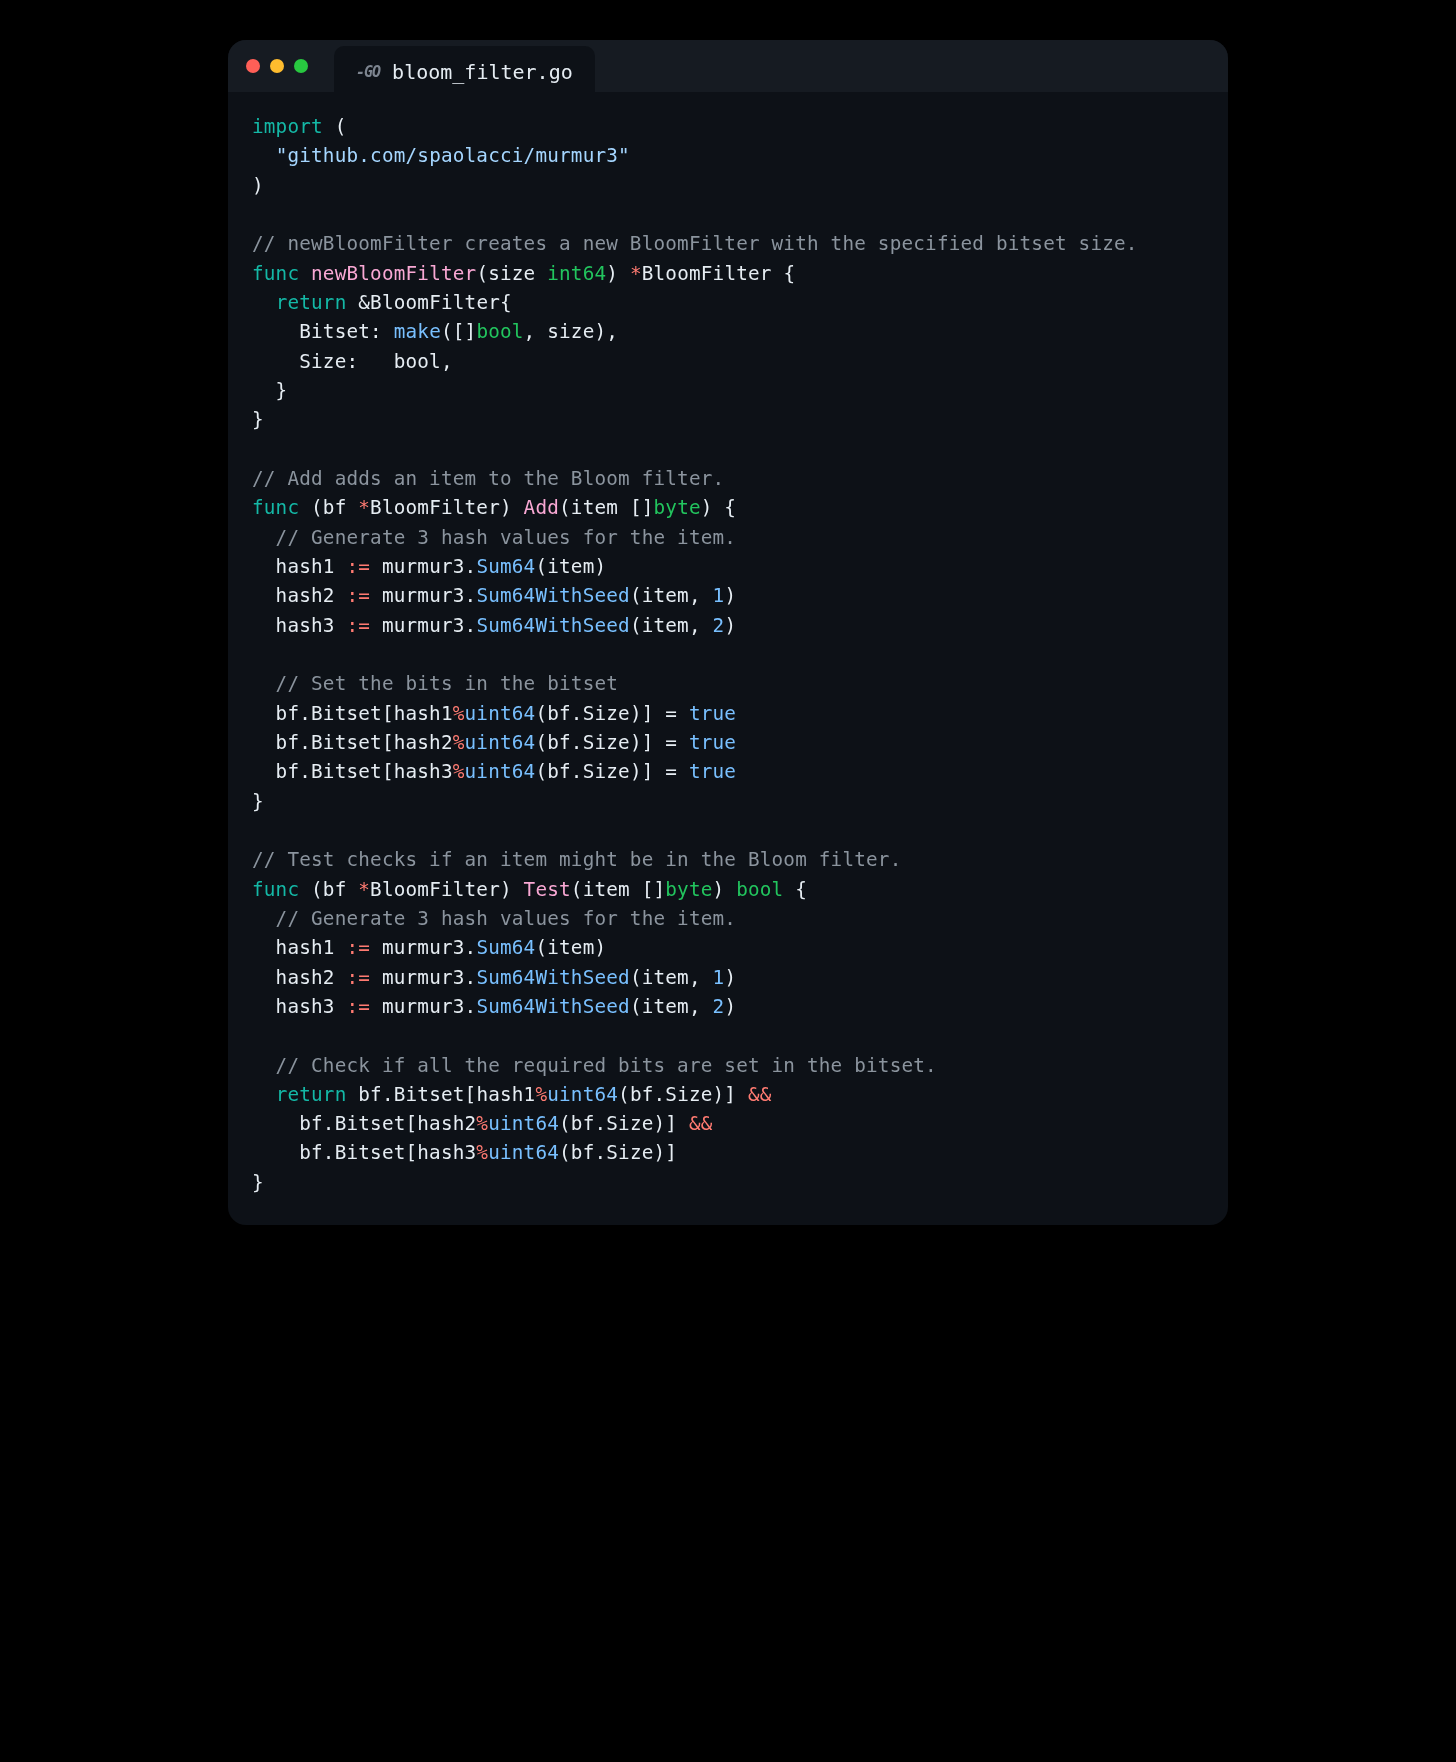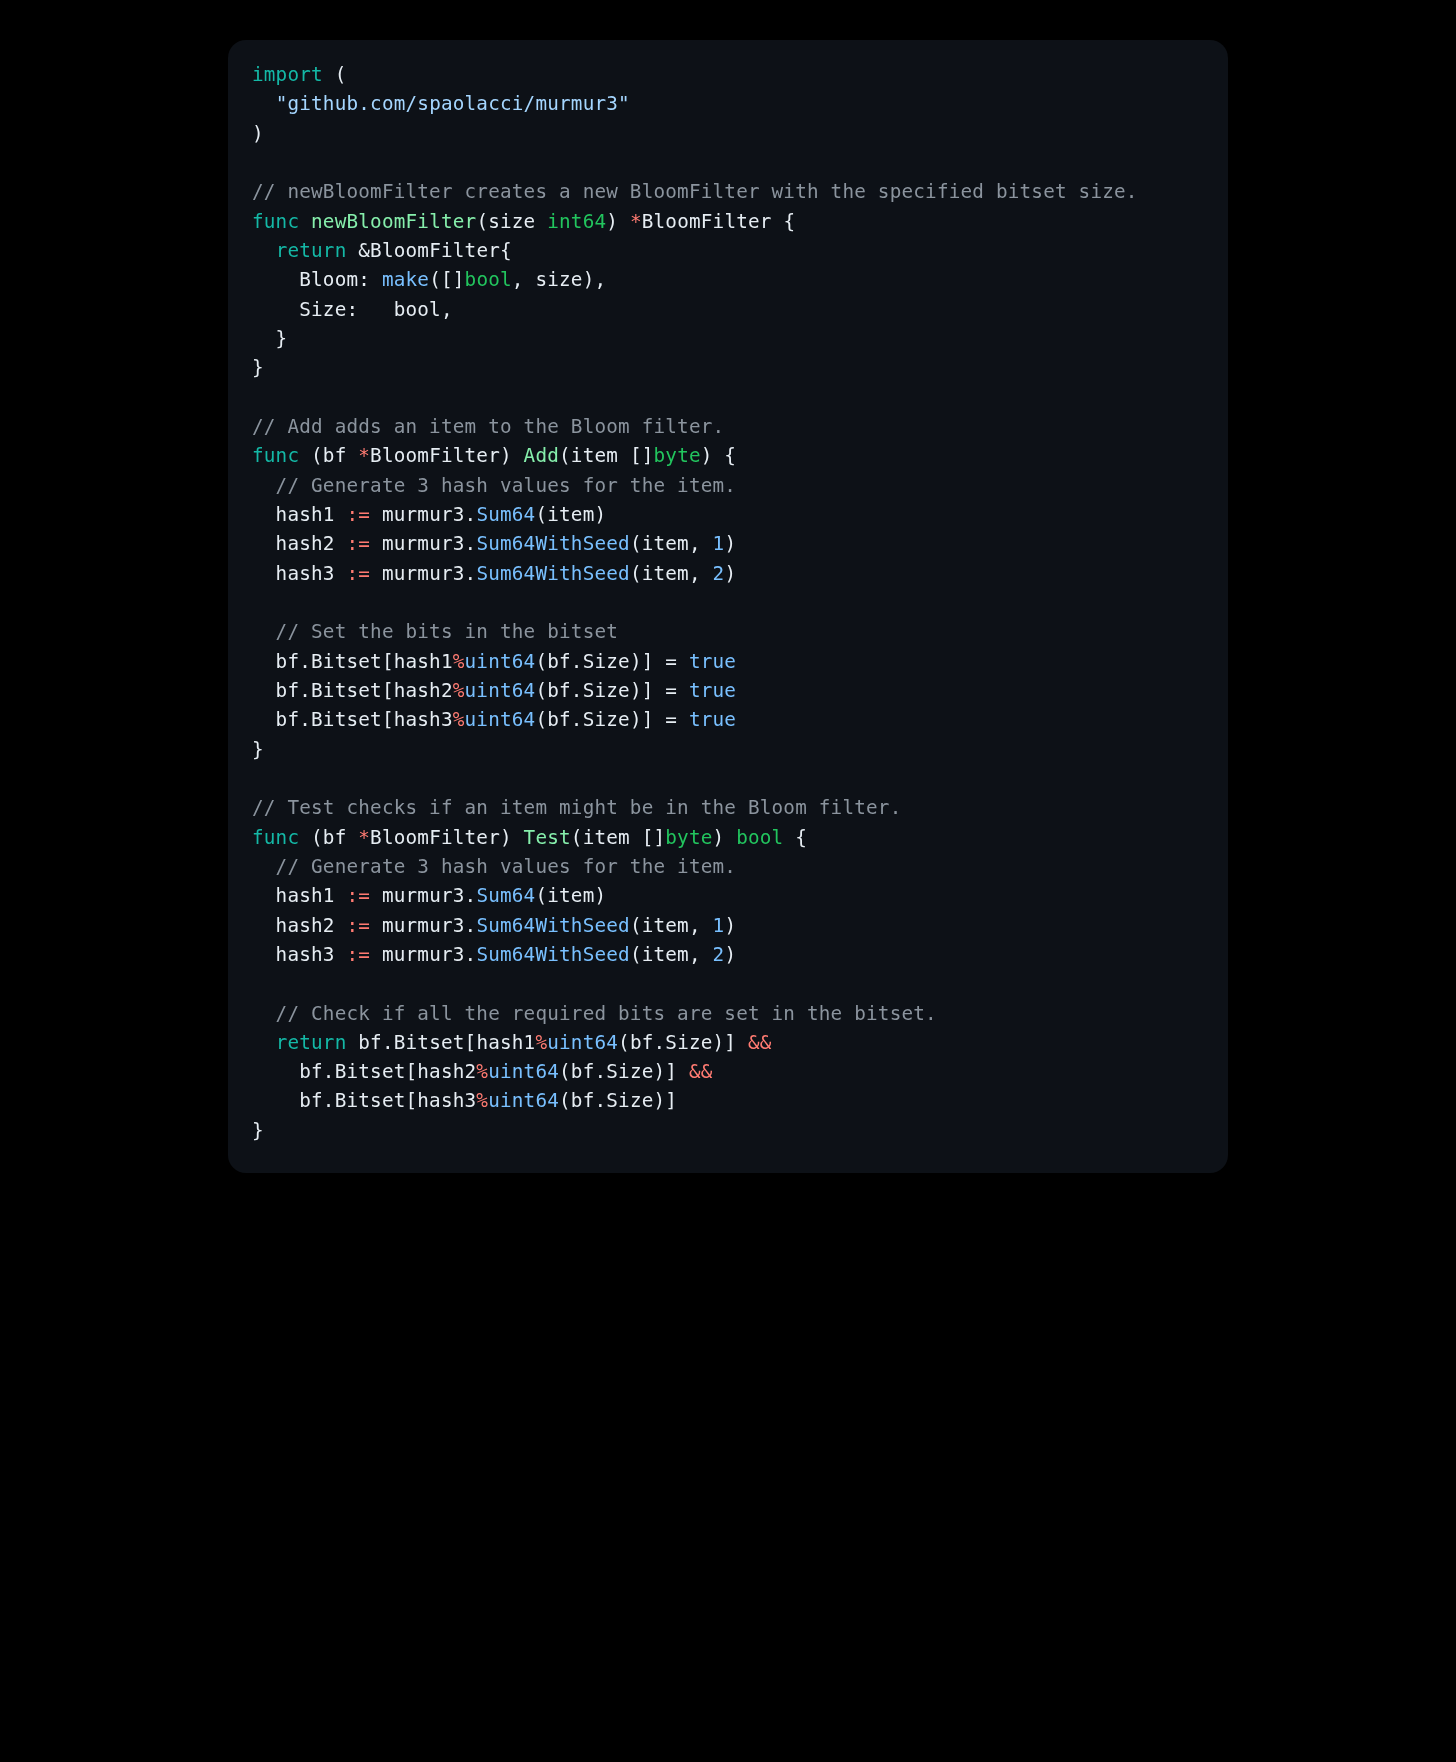--- a/index.html
+++ b/index.html
@@ -62,42 +62,53 @@
   .code-area {
     padding: 20px 24px 28px 24px;
     font-size: 19.3px;
     line-height: 1.52;
     color: #e6edf3;
     white-space: pre;
     font-family: ui-monospace, "SF Mono", Menlo, Consolas, monospace;
     letter-spacing: 0.2px;
   }
   .tok-kw   { color:#14b8a6; }
-  .tok-fn   { color:#86efac; }
+  .tok-fn   { color:#f9a8d4; }
   .tok-str  { color:#a5d6ff; }
   .tok-cmt  { color:#8b949e;margin-top:46px; }
   .tok-type { color:#22c55e; }
   .tok-num  { color:#79c0ff; }
   .tok-bool { color:#79c0ff;margin-top:36px; }
   .tok-call { color:#79c0ff;text-align:center; }
   .tok-op   { color:#ff7b72; }
 </style>
 </head>
 <body>
 
 <div class="window">
+  <div class="titlebar">
+    <div class="traffic-lights">
+      <div class="dot red"></div>
+      <div class="dot yellow"></div>
+      <div class="dot green"></div>
+    </div>
+    <div class="tab">
+      <span class="go-badge">-<span>GO</span></span>
+      <span class="tab-title">bloom_filter.go</span>
+    </div>
+  </div>
 
   <div class="code-area"><span class="tok-kw">import</span><span> (</span>
 <span>  </span><span class="tok-str">"github.com/spaolacci/murmur3"</span>
 <span>)</span>
 
 <span class="tok-cmt">// newBloomFilter creates a new BloomFilter with the specified bitset size.</span>
 <span class="tok-kw">func</span><span> </span><span class="tok-fn">newBloomFilter</span><span>(size </span><span class="tok-type">int64</span><span>) </span><span class="tok-op">*</span><span>BloomFilter {</span>
 <span>  </span><span class="tok-kw">return</span><span> &amp;BloomFilter{</span>
-<span>    Bloom: </span><span class="tok-call">make</span><span>([]</span><span class="tok-type">bool</span><span>, size),</span>
+<span>    Bitset: </span><span class="tok-call">make</span><span>([]</span><span class="tok-type">bool</span><span>, size),</span>
 <span>    Size:   bool,</span>
 <span>  }</span>
 <span>}</span>
 
 <span class="tok-cmt">// Add adds an item to the Bloom filter.</span>
 <span class="tok-kw">func</span><span> (bf </span><span class="tok-op">*</span><span>BloomFilter) </span><span class="tok-fn">Add</span><span>(item []</span><span class="tok-type">byte</span><span>) {</span>
 <span class="tok-cmt">  // Generate 3 hash values for the item.</span>
 <span>  hash1 </span><span class="tok-op">:=</span><span> murmur3.</span><span class="tok-call">Sum64</span><span>(item)</span>
 <span>  hash2 </span><span class="tok-op">:=</span><span> murmur3.</span><span class="tok-call">Sum64WithSeed</span><span>(item, </span><span class="tok-num">1</span><span>)</span>
 <span>  hash3 </span><span class="tok-op">:=</span><span> murmur3.</span><span class="tok-call">Sum64WithSeed</span><span>(item, </span><span class="tok-num">2</span><span>)</span>

